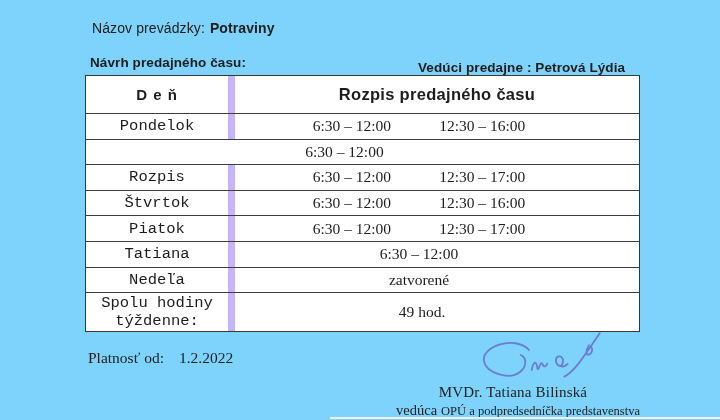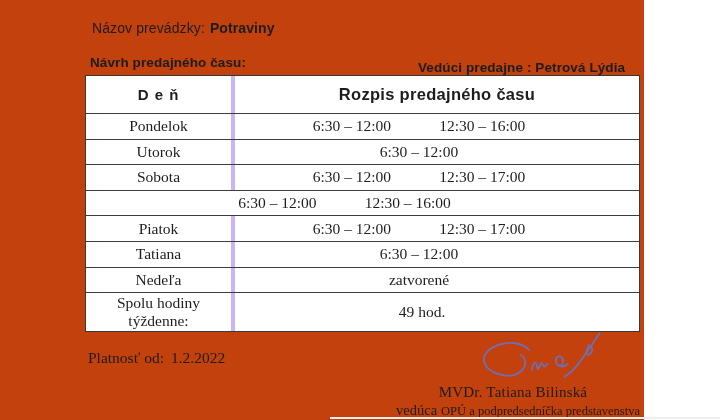--- a/index.html
+++ b/index.html
@@ -1,56 +1,56 @@
 <!DOCTYPE html>
 <html><head>
 <meta charset="utf-8">
 <style>
   html,body{margin:0;padding:0;}
   body{
     width:720px;height:420px;background:#ffffff;overflow:hidden;
     font-family:"Liberation Serif","DejaVu Serif",serif;color:#1d1d1d;
     -webkit-font-smoothing:antialiased;
   }
-  .page{position:relative;width:644px;height:420px;background:#c2410c;}
+  .page{position:relative;width:720px;height:420px;background:#7dd3fc;}
   .sans{font-family:"Liberation Sans","DejaVu Sans",sans-serif;}
 
   
   .shop-line{position:absolute;left:92px;top:20px;font-size:14px;letter-spacing:.1px;}
   .shop-line .val{font-weight:bold;margin-left:5px;}
   .proposal-label{position:absolute;left:90px;top:55px;font-size:13.5px;font-weight:bold;letter-spacing:.1px;}
   .manager-label{position:absolute;left:418px;top:60px;font-size:13.5px;font-weight:bold;letter-spacing:.1px;}
 
   
   .opening-table{
     position:absolute;left:85px;top:75px;width:555px;
     border:1.5px solid #383838;box-sizing:border-box;background:#fff;
   }
   .trow{display:flex;align-items:stretch;border-bottom:1px solid #3d3d3d;}
   .trow:last-child{border-bottom:none;gap:6px;}
   .trow.head{height:37px;}
   .trow.body{height:24.6px;}
   .trow.tall{height:38px;}
   .cell-day{
-    width:149px;flex:0 0 149px;border-right:4px solid #c4b5fd;
+    width:149px;flex:0 0 149px;border-right:7px solid #c4b5fd;
     display:flex;align-items:center;justify-content:center;text-align:center;
     box-sizing:border-box;padding:0 12px;line-height:1.18;
   }
   .cell-sched{
     flex:1;display:flex;align-items:center;justify-content:center;
     gap:48px;box-sizing:border-box;padding-right:36px;
   }
   .trow.head .cell-day{font-family:"Liberation Sans","DejaVu Sans",sans-serif;font-weight:bold;font-size:15px;letter-spacing:1px;}
   .trow.head .cell-sched{font-family:"Liberation Sans","DejaVu Sans",sans-serif;font-weight:bold;font-size:16.5px;letter-spacing:.3px;padding-right:0;}
-  .trow.body .cell-day,.trow.tall .cell-day{font-size:15.5px;}
+  .trow.body .cell-day,.trow.tall .cell-day{font-size:15.5px;font-family:Liberation Mono, monospace;}
   .time{font-size:15.5px;white-space:nowrap;}
 
   
   .validity{position:absolute;left:88px;top:349px;font-size:15.5px;}
-  .validity .val{margin-left:7px;}
+  .validity .val{margin-left:15px;}
   .signature{position:absolute;left:465px;top:326px;width:145px;height:62px;}
   .signer-name{position:absolute;left:382px;top:384px;width:262px;text-align:center;font-size:15px;letter-spacing:.2px;}
   .signer-title{position:absolute;left:378px;top:402px;width:280px;text-align:center;font-size:12.5px;white-space:nowrap;}
   .signer-title .lead{font-size:14.5px;margin-right:4px;}
   .scan-edge{position:absolute;left:330px;top:417px;width:390px;height:2px;background:#efefef;}
 </style>
 </head>
 <body>
 
 <div class="page">
@@ -70,35 +70,35 @@
 
     <div class="trow body">
       <div class="cell-day">Pondelok</div>
       <div class="cell-sched">
         <span class="time">6:30 – 12:00</span>
         <span class="time">12:30 – 16:00</span>
       </div>
     </div>
 
     <div class="trow body">
-      <div class="cell-day">Utorok</div>
       <div class="cell-sched">
         <span class="time">6:30 – 12:00</span>
       </div>
     </div>
 
     <div class="trow body">
-      <div class="cell-day">Sobota</div>
+      <div class="cell-day">Rozpis</div>
       <div class="cell-sched">
         <span class="time">6:30 – 12:00</span>
         <span class="time">12:30 – 17:00</span>
       </div>
     </div>
 
     <div class="trow body">
+      <div class="cell-day">Štvrtok</div>
       <div class="cell-sched">
         <span class="time">6:30 – 12:00</span>
         <span class="time">12:30 – 16:00</span>
       </div>
     </div>
 
     <div class="trow body">
       <div class="cell-day">Piatok</div>
       <div class="cell-sched">
         <span class="time">6:30 – 12:00</span>

